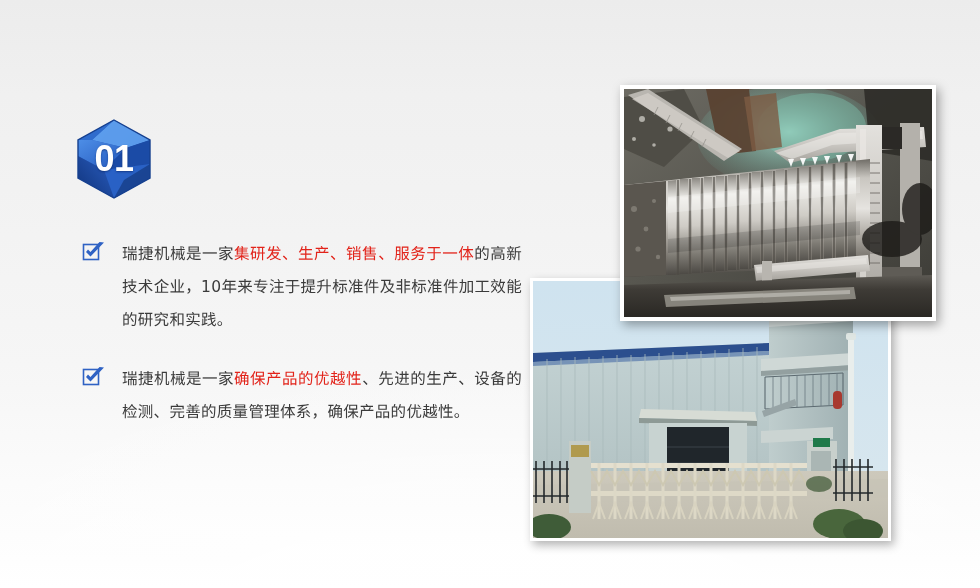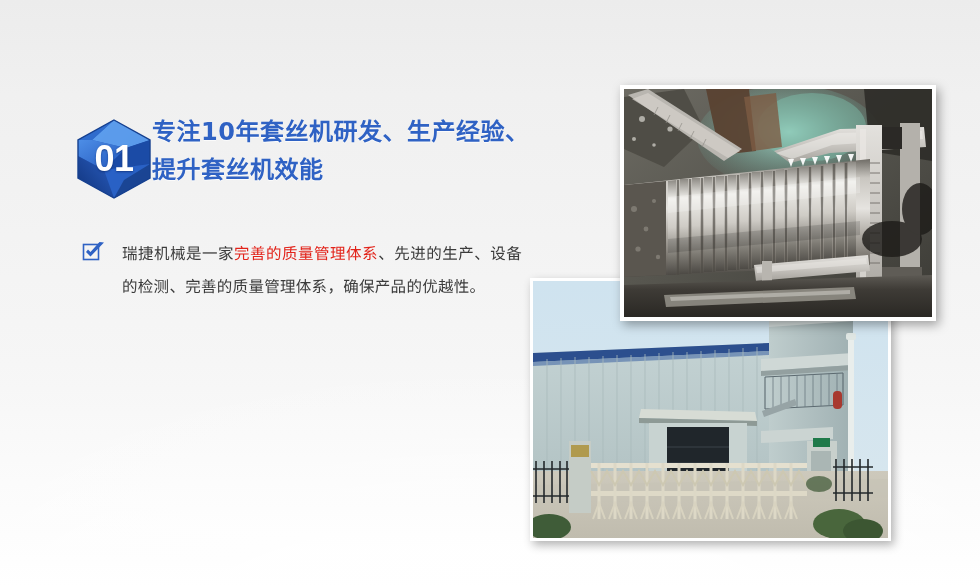--- a/index.html
+++ b/index.html
@@ -114,38 +114,45 @@
           <polygon points="52,30 76,22 76,46 30,52" fill="#1b4ba6"></polygon>
           <polygon points="4,38 30,52 40,80 4,60" fill="url(#fC)"></polygon>
           <polygon points="30,52 76,46 76,60 40,80" fill="#2a63c8" opacity=".92"></polygon>
           <polygon points="40,80 76,60 76,46 50,62" fill="#14397f" opacity=".7"></polygon>
 
           <polygon points="40,2 76,22 76,60 40,80 4,60 4,22" fill="none" stroke="#16408f" stroke-width="1.4"></polygon>
         </svg>
         <div class="num">01</div>
       </div>
 
-      <div class="title">
-        <span class="ln">专注10年套丝机研发、生产经验、</span>
-        <span class="ln">提升套丝机效能</span>
-      </div>
     </div>
 
     <div class="bullets">
-
 
       <div class="bullet">
         <span class="chk">
           <svg viewBox="0 0 24 22" xmlns="http://www.w3.org/2000/svg">
             <rect x="1.5" y="3.5" width="15" height="15" fill="none" stroke="#2f62c4" stroke-width="1.6"></rect>
             <path d="M4 11 L8.5 15.5 L22 1.5 L17.5 1 L8.5 11 L6 8.5 Z" fill="#2f62c4"></path>
           </svg>
         </span>
         <div class="btxt">
-          <span>瑞捷机械是一家</span><span class="hl">完善的质量管理体系</span><span>、先进的生产、设备的检测、完善的质量管理体系，确保产品的优越性。</span>
+          <span>瑞捷机械是一家</span><span class="hl">集研发、生产、销售、服务于一体</span><span>的高新技术企业，10年来专注于提升标准件及非标准件加工效能的研究和实践。</span>
+        </div>
+      </div>
+
+      <div class="bullet">
+        <span class="chk">
+          <svg viewBox="0 0 24 22" xmlns="http://www.w3.org/2000/svg">
+            <rect x="1.5" y="3.5" width="15" height="15" fill="none" stroke="#2f62c4" stroke-width="1.6"></rect>
+            <path d="M4 11 L8.5 15.5 L22 1.5 L17.5 1 L8.5 11 L6 8.5 Z" fill="#2f62c4"></path>
+          </svg>
+        </span>
+        <div class="btxt">
+          <span>瑞捷机械是一家</span><span class="hl">确保产品的优越性</span><span>、先进的生产、设备的检测、完善的质量管理体系，确保产品的优越性。</span>
         </div>
       </div>
 
     </div>
   </div>
 
   <div class="photo" id="photo-building">
     <div class="inner">
       <svg viewBox="0 0 355 257" preserveAspectRatio="none" xmlns="http://www.w3.org/2000/svg">
         <defs>

